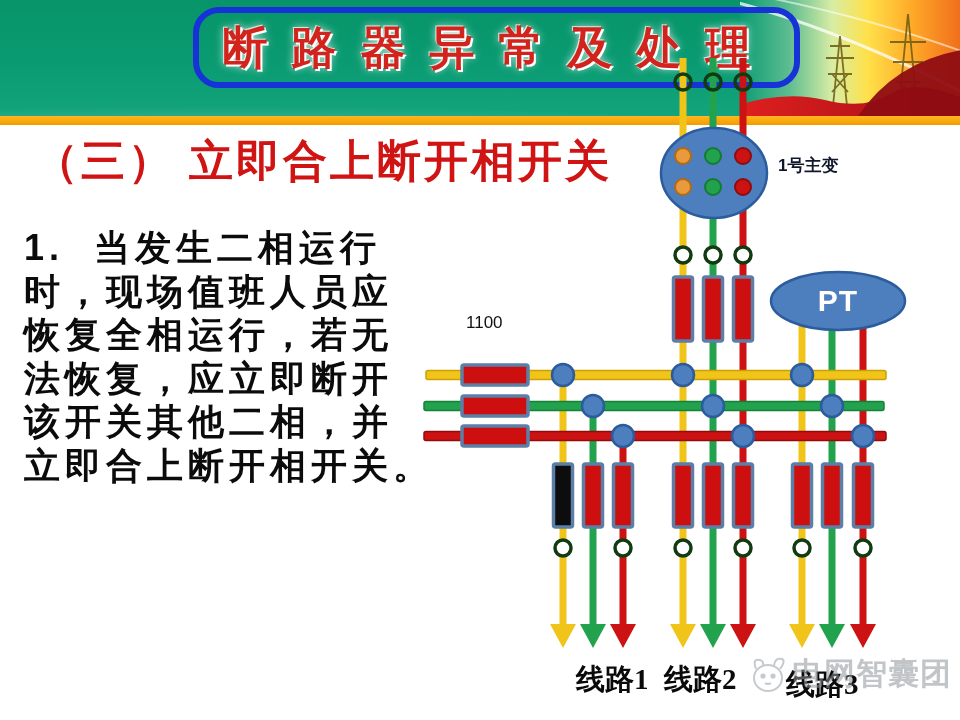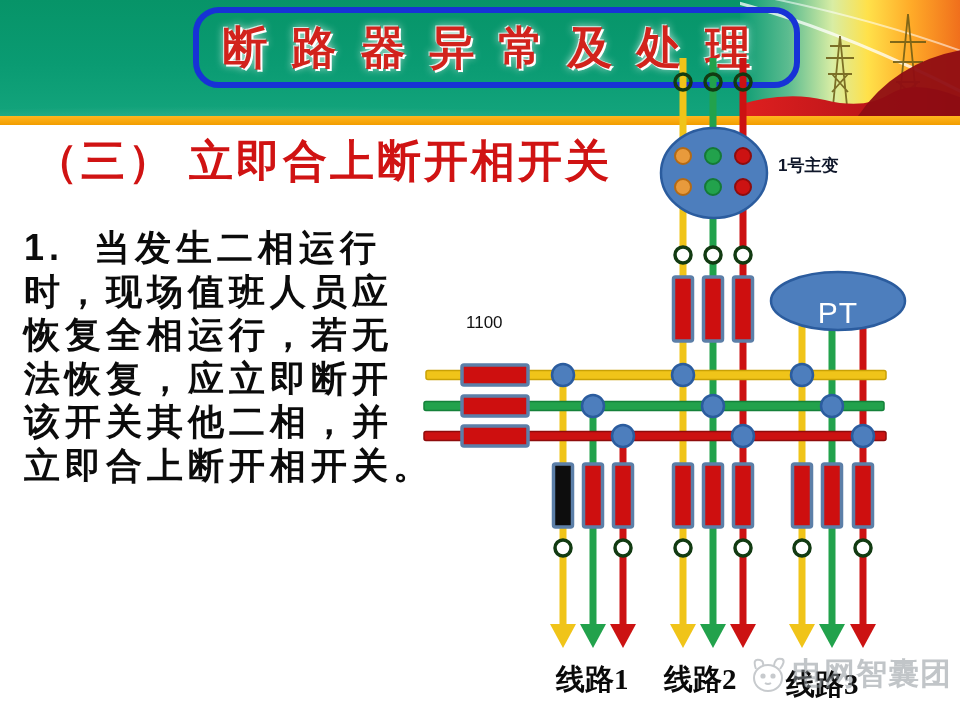--- a/index.html
+++ b/index.html
@@ -47,25 +47,25 @@
     font-size:36px;line-height:43.5px;color:#0b0b0b;letter-spacing:5px;
     font-weight:600;white-space:pre;
   }
   
   .diagram-svg{position:absolute;left:0;top:0;z-index:3;}
   .diag-label{position:absolute;z-index:4;}
   .label-1100{left:466px;top:313px;font-size:17px;color:#111;}
   .label-transformer{left:778px;top:154px;font-size:17px;font-weight:bold;color:#0f172a;}
   .label-pt{
     left:804px;top:284px;width:68px;text-align:center;
-    font-size:30px;font-weight:normal;color:#ffffff;letter-spacing:1px;margin-top:12px;
+    font-size:30px;font-weight:bold;color:#ffffff;letter-spacing:1px;
   }
   .feeder-label{font-size:29px;font-weight:bold;color:#0a0a0a;
     font-family:"Liberation Serif","DejaVu Serif",serif;}
-  .feeder-1{left:556px;top:660px;}
+  .feeder-1{left:576px;top:660px;}
   .feeder-2{left:664px;top:660px;}
   .feeder-3{left:786px;top:665px;}
   
   .watermark{
     position:absolute;left:744px;top:650px;z-index:5;display:flex;align-items:center;
     opacity:.55;pointer-events:none;
   }
   .watermark-text{
     font-size:31px;font-weight:bold;color:#8f969c;letter-spacing:1px;
     font-family:"Liberation Serif","DejaVu Serif",serif;white-space:nowrap;

